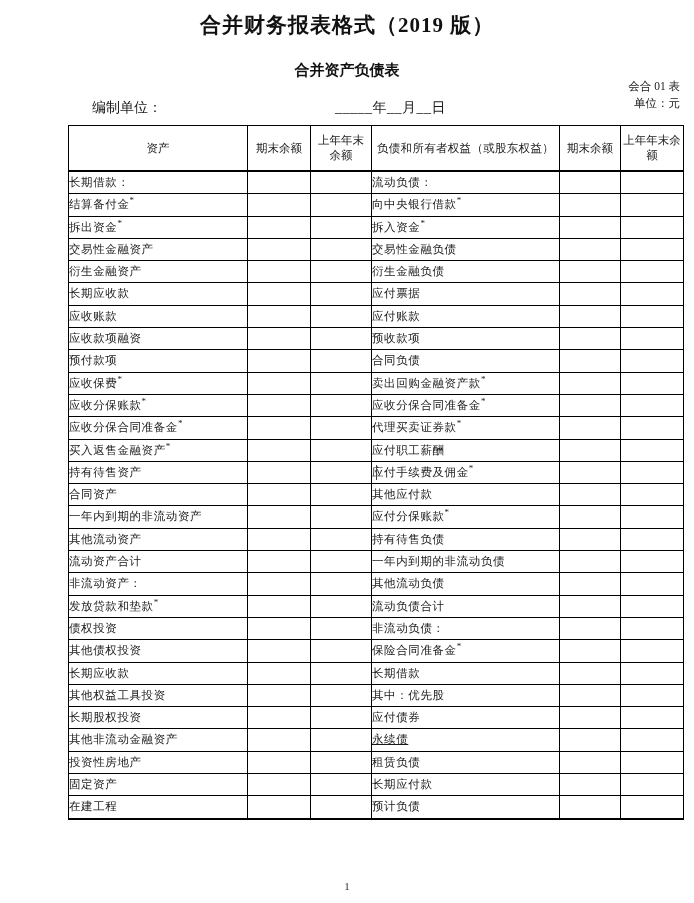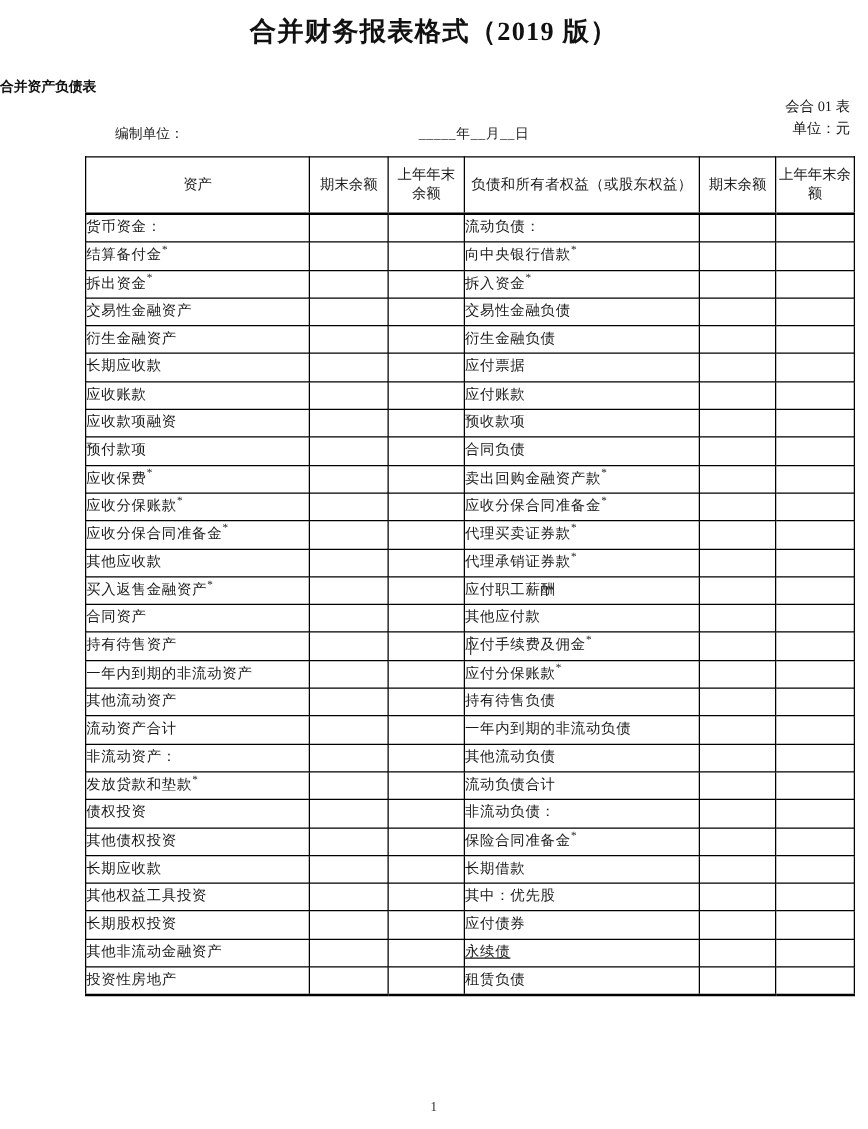--- a/index.html
+++ b/index.html
@@ -25,21 +25,22 @@
     text-align: center;
     font-size: 21px;
     font-weight: bold;
     letter-spacing: 1px;
     margin: 0;
     padding-top: 10px;
     line-height: 30px;
     color: #111;
   }
   .doc-subtitle {
-    font-size: 11px;
+    text-align: center;
+    font-size: 15px;
     font-weight: bold;
     margin: 0;
     padding-top: 20px;
     line-height: 20px;
     color: #111;
   }
   .meta-right {
     position: absolute;
     right: 14px;
     top: 78px;
@@ -47,21 +48,21 @@
     font-size: 11.5px;
     line-height: 17px;
   }
   .meta-right div { white-space: nowrap; }
   .prepare-line {
     position: absolute;
     left: 0;
     right: 0;
     top: 99px;
     height: 20px;
-    font-size: 11px;
+    font-size: 14px;
   }
   .prepare-unit {
     position: absolute;
     left: 92px;
     top: 0;
     white-space: nowrap;
   }
   .prepare-date {
     position: absolute;
     left: 335px;
@@ -172,21 +173,21 @@
         <th>资产</th>
         <th>期末余额</th>
         <th>上年年末余额</th>
         <th class="hdr-wide">负债和所有者权益（或股东权益）</th>
         <th>期末余额</th>
         <th>上年年末余额</th>
       </tr>
     </thead>
     <tbody id="bs-body">
         <tr>
-          <td class="item ind0"><span class="lbl">货币资金：</span></td>
+          <td class="item ind0"><span class="lbl">长期借款：</span></td>
           <td class="amt"></td>
           <td class="amt"></td>
           <td class="item ind0"><span class="lbl">流动负债：</span></td>
           <td class="amt"></td>
           <td class="amt"></td>
         </tr>
         <tr>
           <td class="item ind1"><span class="lbl">结算备付金</span><sup class="star">*</sup></td>
           <td class="amt"></td>
           <td class="amt"></td>
@@ -268,52 +269,44 @@
         </tr>
         <tr>
           <td class="item ind1"><span class="lbl">应收分保合同准备金</span><sup class="star">*</sup></td>
           <td class="amt"></td>
           <td class="amt"></td>
           <td class="item ind1"><span class="lbl">代理买卖证券款</span><sup class="star">*</sup></td>
           <td class="amt"></td>
           <td class="amt"></td>
         </tr>
         <tr>
-          <td class="item ind1"><span class="lbl">其他应收款</span></td>
-          <td class="amt"></td>
-          <td class="amt"></td>
-          <td class="item ind1"><span class="lbl">代理承销证券款</span><sup class="star">*</sup></td>
-          <td class="amt"></td>
-          <td class="amt"></td>
-        </tr>
-        <tr>
           <td class="item ind1"><span class="lbl">买入返售金融资产</span><sup class="star">*</sup></td>
           <td class="amt"></td>
           <td class="amt"></td>
           <td class="item ind1"><span class="lbl">应付职工薪酬</span></td>
           <td class="amt"></td>
           <td class="amt"></td>
         </tr>
         <tr>
+          <td class="item ind1"><span class="lbl">持有待售资产</span></td>
+          <td class="amt"></td>
+          <td class="amt"></td>
+          <td class="item ind1"><span class="cursor-tick"></span><span class="lbl">应付手续费及佣金</span><sup class="star">*</sup></td>
+          <td class="amt"></td>
+          <td class="amt"></td>
+        </tr>
+        <tr>
           <td class="item ind1"><span class="lbl">合同资产</span></td>
           <td class="amt"></td>
           <td class="amt"></td>
           <td class="item ind1"><span class="lbl">其他应付款</span></td>
           <td class="amt"></td>
           <td class="amt"></td>
         </tr>
         <tr>
-          <td class="item ind1"><span class="lbl">持有待售资产</span></td>
-          <td class="amt"></td>
-          <td class="amt"></td>
-          <td class="item ind1"><span class="cursor-tick"></span><span class="lbl">应付手续费及佣金</span><sup class="star">*</sup></td>
-          <td class="amt"></td>
-          <td class="amt"></td>
-        </tr>
-        <tr>
           <td class="item ind1"><span class="lbl">一年内到期的非流动资产</span></td>
           <td class="amt"></td>
           <td class="amt"></td>
           <td class="item ind1"><span class="lbl">应付分保账款</span><sup class="star">*</sup></td>
           <td class="amt"></td>
           <td class="amt"></td>
         </tr>
         <tr>
           <td class="item ind1"><span class="lbl">其他流动资产</span></td>
           <td class="amt"></td>
@@ -392,20 +385,36 @@
           <td class="amt"></td>
           <td class="item ind3"><span class="lbl">永续债</span></td>
           <td class="amt"></td>
           <td class="amt"></td>
         </tr>
         <tr>
           <td class="item ind1"><span class="lbl">投资性房地产</span></td>
           <td class="amt"></td>
           <td class="amt"></td>
           <td class="item ind1"><span class="lbl">租赁负债</span></td>
+          <td class="amt"></td>
+          <td class="amt"></td>
+        </tr>
+        <tr>
+          <td class="item ind1"><span class="lbl">固定资产</span></td>
+          <td class="amt"></td>
+          <td class="amt"></td>
+          <td class="item ind1"><span class="lbl">长期应付款</span></td>
+          <td class="amt"></td>
+          <td class="amt"></td>
+        </tr>
+        <tr>
+          <td class="item ind1"><span class="lbl">在建工程</span></td>
+          <td class="amt"></td>
+          <td class="amt"></td>
+          <td class="item ind1"><span class="lbl">预计负债</span></td>
           <td class="amt"></td>
           <td class="amt"></td>
         </tr>
       </tbody>
   </table>
 
   <div class="page-number">1</div>
 </div>
 
 </body></html>

